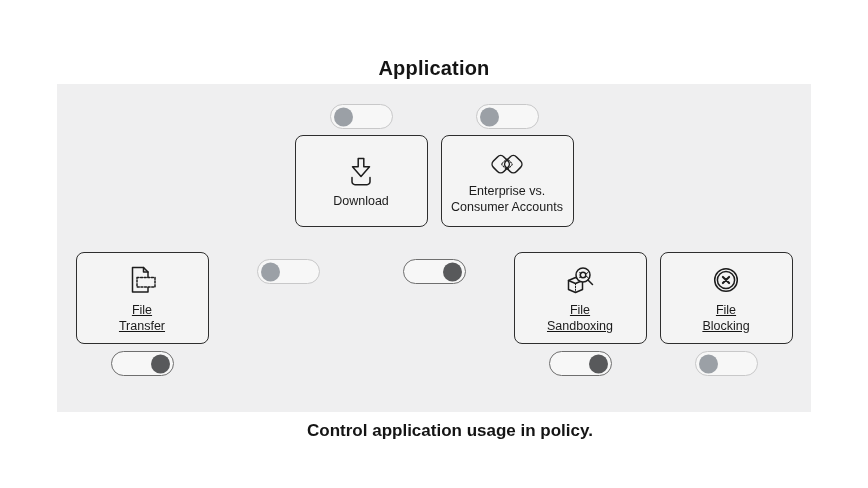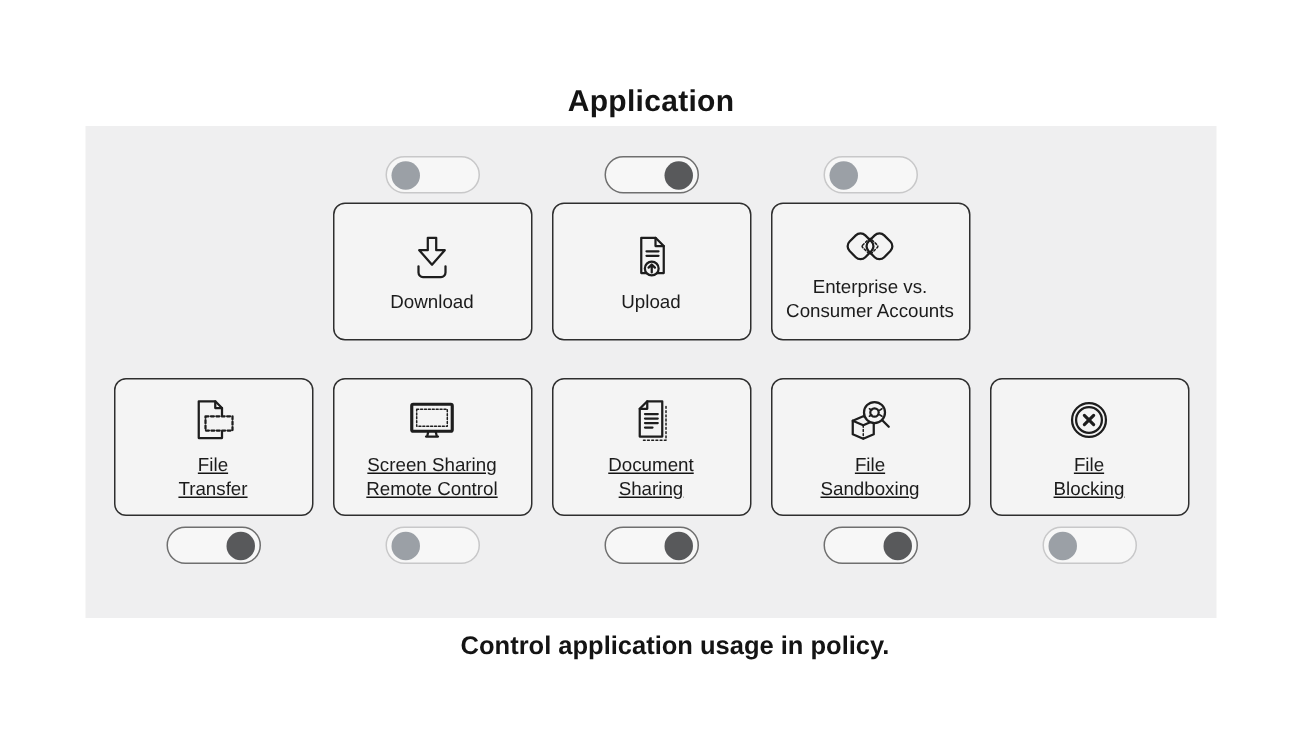--- a/index.html
+++ b/index.html
@@ -94,37 +94,20 @@
         <span class="icon">
           <svg width="40" height="38" viewBox="0 0 40 38">
             <path d="M17.2 5.5h5.6v8.3h5.7L20 23.5l-8.5-9.7h5.7z"></path>
             <path d="M11 24.5v4.2a3 3 0 0 0 3 3h12a3 3 0 0 0 3-3v-4.2"></path>
           </svg>
         </span>
         <span class="card-label">Download</span>
       </div>
     </div>
 
-    <div class="col">
-      <div class="toggle on" aria-checked="true" role="switch">
-          <span class="knob"></span>
-        </div>
-      <div class="card">
-        <span class="icon">
-          <svg width="40" height="38" viewBox="0 0 40 38">
-            <path d="M13.5 5.5H23l5.5 5.5v18h-15z"></path>
-            <path d="M23 5.5V11h5.5"></path>
-            <path d="M17 14.5h8M17 17.5h8"></path>
-            <circle class="f" cx="20.5" cy="26" r="4.6"></circle>
-            <path d="M20.5 28.6v-5M18.4 25.4l2.1-2.1 2.1 2.1"></path>
-          </svg>
-        </span>
-        <span class="card-label">Upload</span>
-      </div>
-    </div>
 
 
 
     <div class="col">
       <div class="toggle off" aria-checked="false" role="switch">
           <span class="knob"></span>
         </div>
       <div class="card">
         <span class="icon small">
           <svg width="42" height="34" viewBox="0 0 42 34">
@@ -153,49 +136,26 @@
         </span>
         <span class="card-label">File
 Transfer</span>
       </div>
       <div class="toggle on" aria-checked="true" role="switch">
           <span class="knob"></span>
         </div>
     </div>
 
     <div class="col">
-      <div class="card">
-        <span class="icon">
-          <svg width="40" height="38" viewBox="0 0 40 38">
-            <rect class="sw2" x="6.5" y="7.5" width="27" height="18" rx="1"></rect>
-            <rect class="sw1" x="9.8" y="10.8" width="20.4" height="11.4" stroke-dasharray="1.3 1.3"></rect>
-            <path d="M16 29h8M17.6 25.5l-.8 3.3M22.4 25.5l.8 3.3"></path>
-          </svg>
-        </span>
-        <span class="card-label">Screen Sharing
-Remote Control</span>
-      </div>
-      <div class="toggle off" aria-checked="false" role="switch">
-          <span class="knob"></span>
-        </div>
-    </div>
-
-    <div class="col">
-      <div class="card">
-        <span class="icon">
-          <svg width="40" height="38" viewBox="0 0 40 38">
-            <path class="sw1" d="M30 9v22.5H15" stroke-dasharray="1.2 1.6"></path>
-            <path class="f" d="M27.5 5.5V29h-15V10.5l5-5z"></path>
-            <path d="M17.5 5.5v5h-5"></path>
-            <path d="M16 14h8.5M16 17h8.5M16 20h8.5M16 23h5"></path>
-          </svg>
-        </span>
-        <span class="card-label">Document
-Sharing</span>
-      </div>
+      <div class="toggle off" aria-checked="false" role="switch">
+          <span class="knob"></span>
+        </div>
+    </div>
+
+    <div class="col">
       <div class="toggle on" aria-checked="true" role="switch">
           <span class="knob"></span>
         </div>
     </div>
 
     <div class="col">
       <div class="card">
         <span class="icon">
           <svg width="40" height="38" viewBox="0 0 40 38">
             <path d="M8.5 18.5l7-3 7 3v9l-7 3-7-3z"></path>

